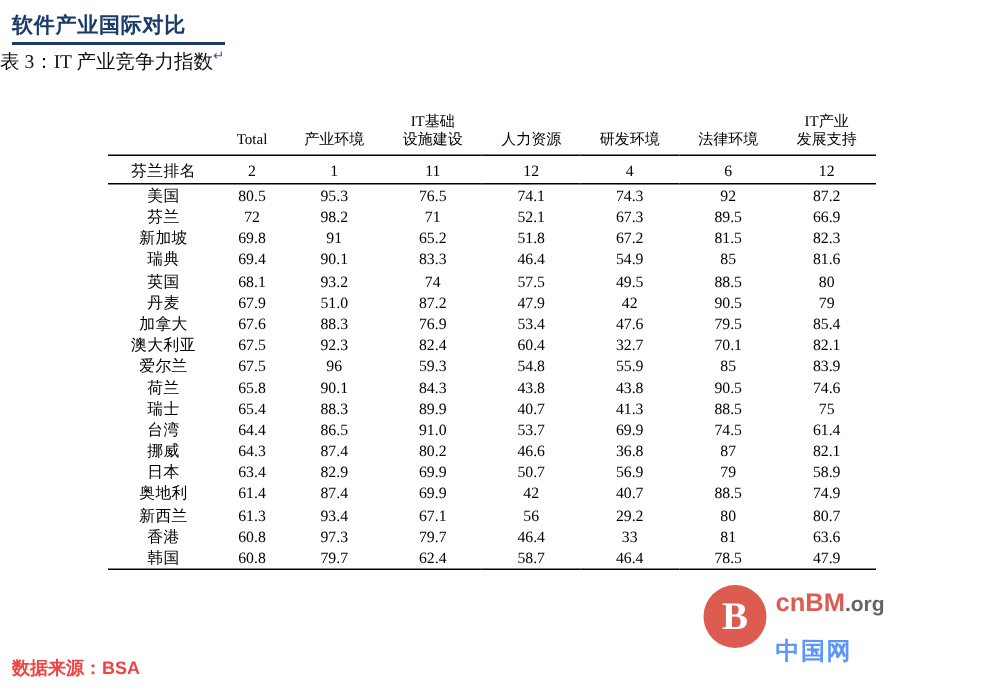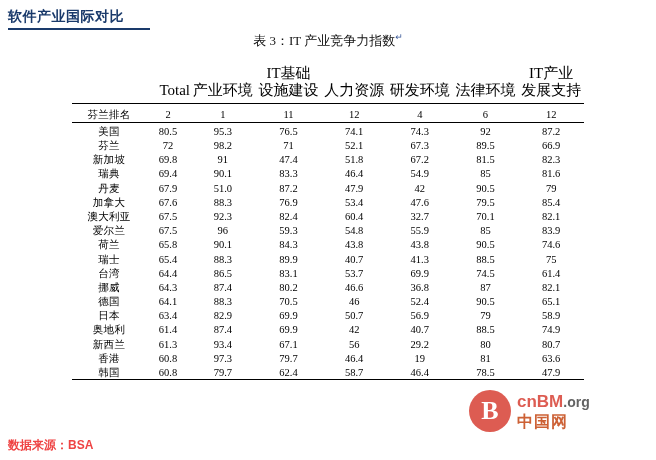--- a/index.html
+++ b/index.html
@@ -36,21 +36,20 @@
     top: 28px;
     width: 142px;
     height: 2px;
     background: #1a3a6b;
   }
   .table-caption {
     position: absolute;
     left: 0;
     top: 32px;
     width: 656px;
-    text-align: center;
     font-size: 13px;
     font-family: "Liberation Serif", serif;
     color: #111;
   }
   .table-caption .mark {
     font-size: 9px;
     color: #3b5998;
     vertical-align: super;
   }
   table.itx {
@@ -65,31 +64,30 @@
   table.itx th, table.itx td {
     padding: 0;
     text-align: center;
     vertical-align: bottom;
     font-weight: normal;
     line-height: 1.18;
   }
   thead th.head-cell {
     padding-bottom: 3px;
     height: 44px;
-    font-size: 15px;
+    font-size: 10px;
   }
   thead th.head-cell span {
     display: block;
   }
   thead th.col-country {
     width: 74px;
   }
   thead th.col-total {
     width: 44px;
-    text-align: right;
   }
   .rule-top td {
     border-top: 1.3px solid #000;
     height: 1px;
     padding: 0;
     font-size: 0;
   }
   .rule-mid td {
     border-top: 0.8px solid #000;
     height: 1px;
@@ -158,25 +156,25 @@
     color: #d63b2f;
     opacity: 0.9;
   }
   .wm-line1 .org {
     color: #444;
     font-size: 14px;
   }
   .wm-line2 {
     position: absolute;
     left: 54px;
-    top: 24px;
+    top: 36px;
     font-family: "Liberation Sans", sans-serif;
     font-size: 16px;
     font-weight: bold;
-    color: #c2410c;
+    color: #3b82f6;
     opacity: 0.9;
     letter-spacing: 1px;
   }
 </style>
 </head>
 <body>
 
 <div class="page">
 
   <div class="doc-title">软件产业国际对比</div>
@@ -257,37 +255,47 @@
         <td>71</td>
         <td>52.1</td>
         <td>67.3</td>
         <td>89.5</td>
         <td>66.9</td>
       </tr>
       <tr>
         <td class="country">新加坡</td>
         <td>69.8</td>
         <td>91</td>
-        <td>47.4</td>
+        <td>65.2</td>
         <td>51.8</td>
         <td>67.2</td>
         <td>81.5</td>
         <td>82.3</td>
       </tr>
       <tr>
         <td class="country">瑞典</td>
         <td>69.4</td>
         <td>90.1</td>
         <td>83.3</td>
         <td>46.4</td>
         <td>54.9</td>
         <td>85</td>
         <td>81.6</td>
       </tr>
       <tr>
+        <td class="country">英国</td>
+        <td>68.1</td>
+        <td>93.2</td>
+        <td>74</td>
+        <td>57.5</td>
+        <td>49.5</td>
+        <td>88.5</td>
+        <td>80</td>
+      </tr>
+      <tr>
         <td class="country">丹麦</td>
         <td>67.9</td>
         <td>51.0</td>
         <td>87.2</td>
         <td>47.9</td>
         <td>42</td>
         <td>90.5</td>
         <td>79</td>
       </tr>
       <tr>
@@ -337,47 +345,37 @@
         <td>89.9</td>
         <td>40.7</td>
         <td>41.3</td>
         <td>88.5</td>
         <td>75</td>
       </tr>
       <tr>
         <td class="country">台湾</td>
         <td>64.4</td>
         <td>86.5</td>
-        <td>83.1</td>
+        <td>91.0</td>
         <td>53.7</td>
         <td>69.9</td>
         <td>74.5</td>
         <td>61.4</td>
       </tr>
       <tr>
         <td class="country">挪威</td>
         <td>64.3</td>
         <td>87.4</td>
         <td>80.2</td>
         <td>46.6</td>
         <td>36.8</td>
         <td>87</td>
         <td>82.1</td>
       </tr>
       <tr>
-        <td class="country">德国</td>
-        <td>64.1</td>
-        <td>88.3</td>
-        <td>70.5</td>
-        <td>46</td>
-        <td>52.4</td>
-        <td>90.5</td>
-        <td>65.1</td>
-      </tr>
-      <tr>
         <td class="country">日本</td>
         <td>63.4</td>
         <td>82.9</td>
         <td>69.9</td>
         <td>50.7</td>
         <td>56.9</td>
         <td>79</td>
         <td>58.9</td>
       </tr>
       <tr>
@@ -399,21 +397,21 @@
         <td>29.2</td>
         <td>80</td>
         <td>80.7</td>
       </tr>
       <tr>
         <td class="country">香港</td>
         <td>60.8</td>
         <td>97.3</td>
         <td>79.7</td>
         <td>46.4</td>
-        <td>19</td>
+        <td>33</td>
         <td>81</td>
         <td>63.6</td>
       </tr>
       <tr>
         <td class="country">韩国</td>
         <td>60.8</td>
         <td>79.7</td>
         <td>62.4</td>
         <td>58.7</td>
         <td>46.4</td>

